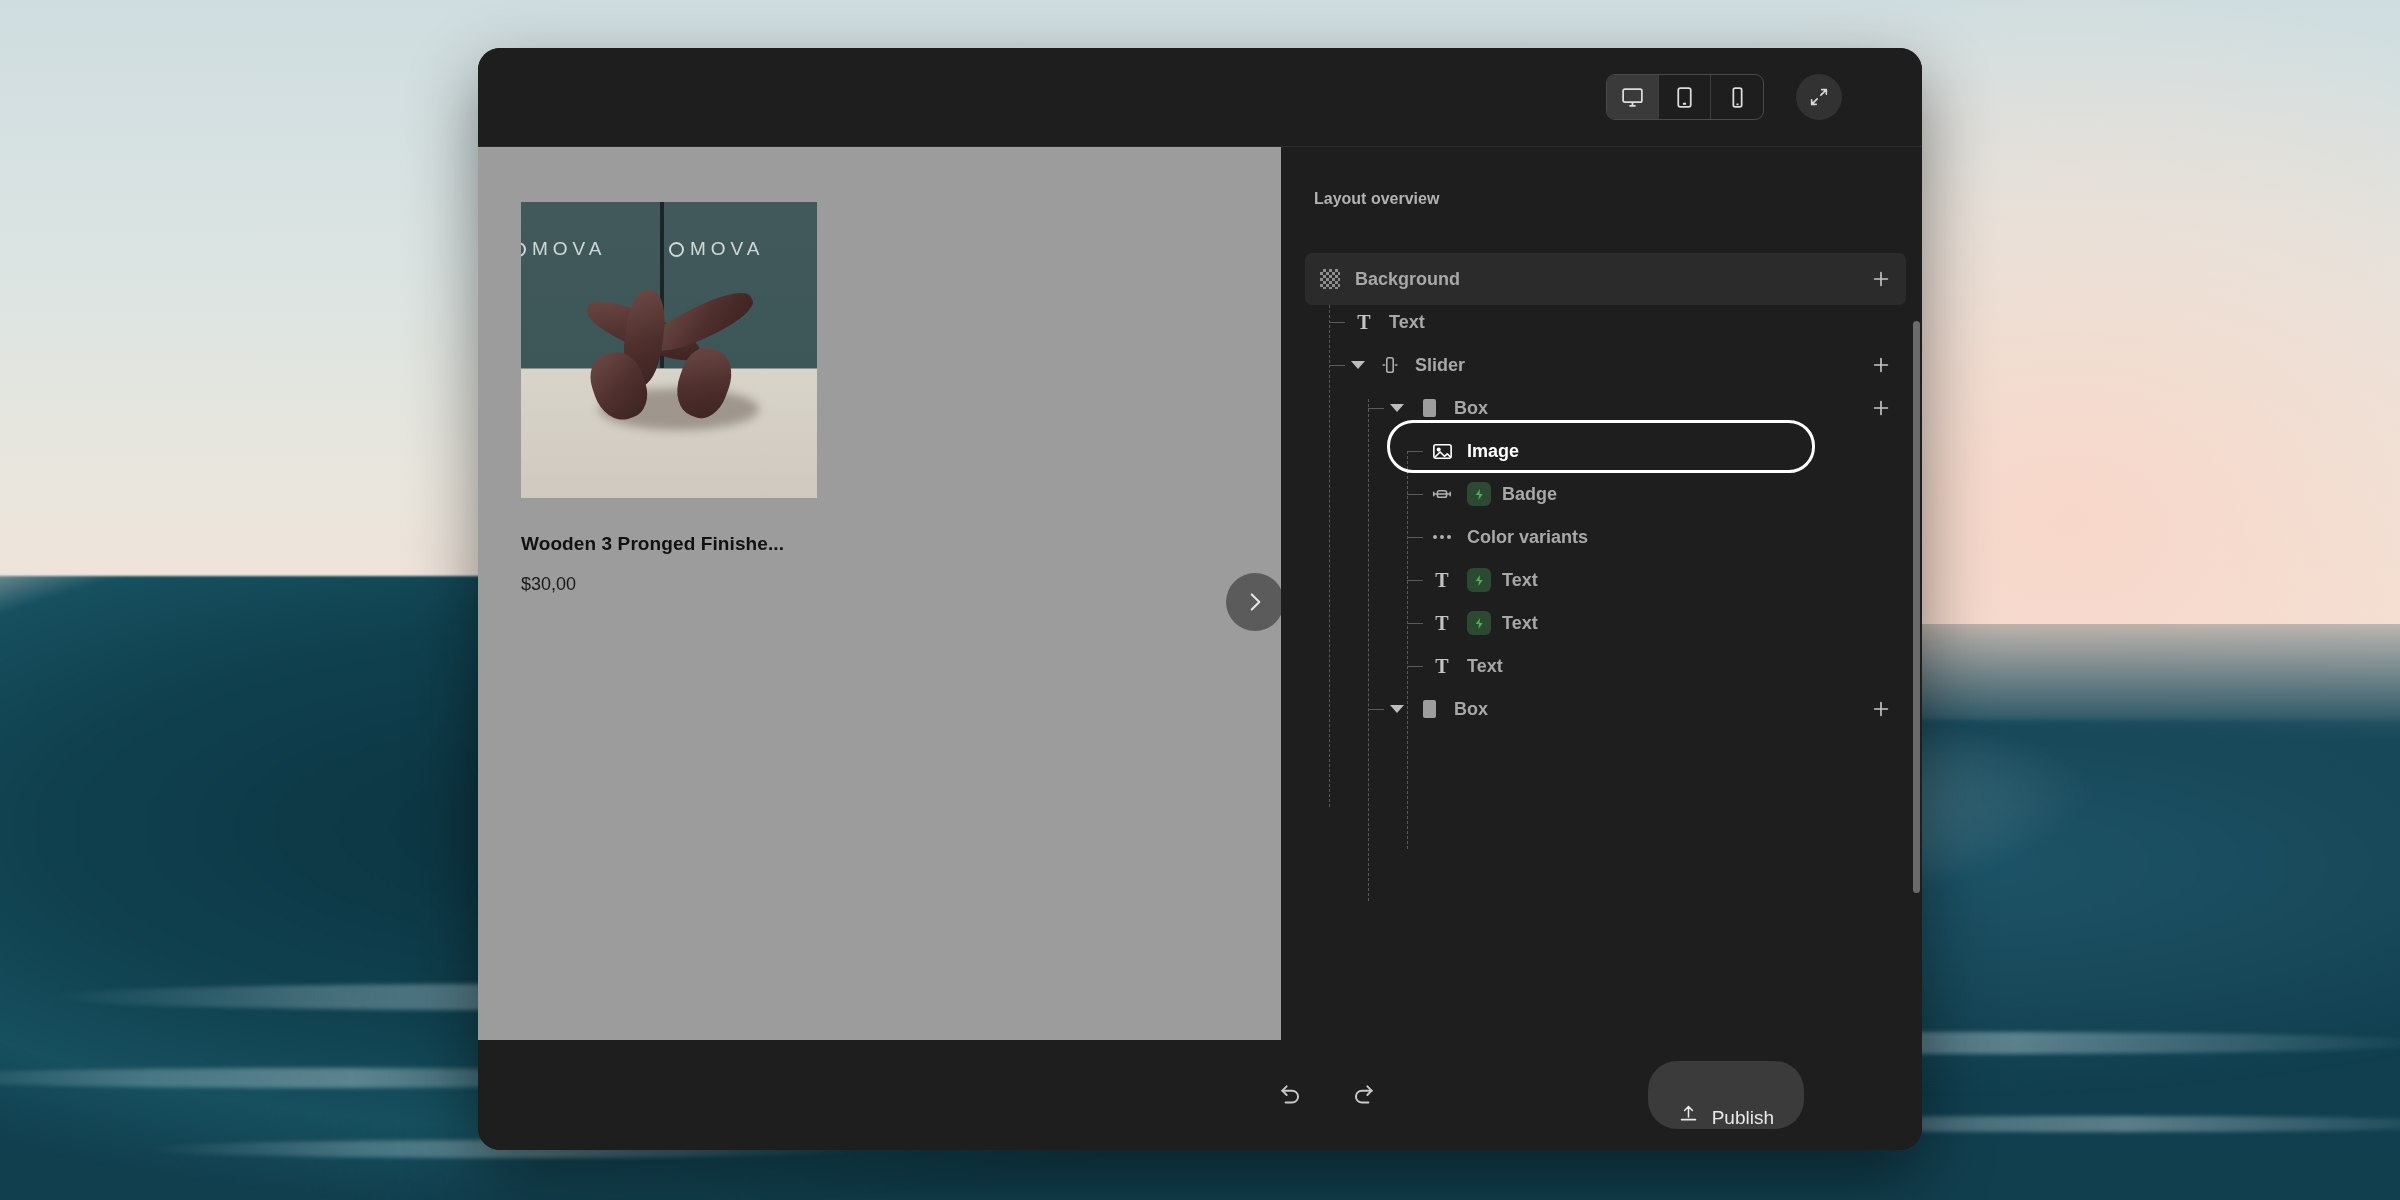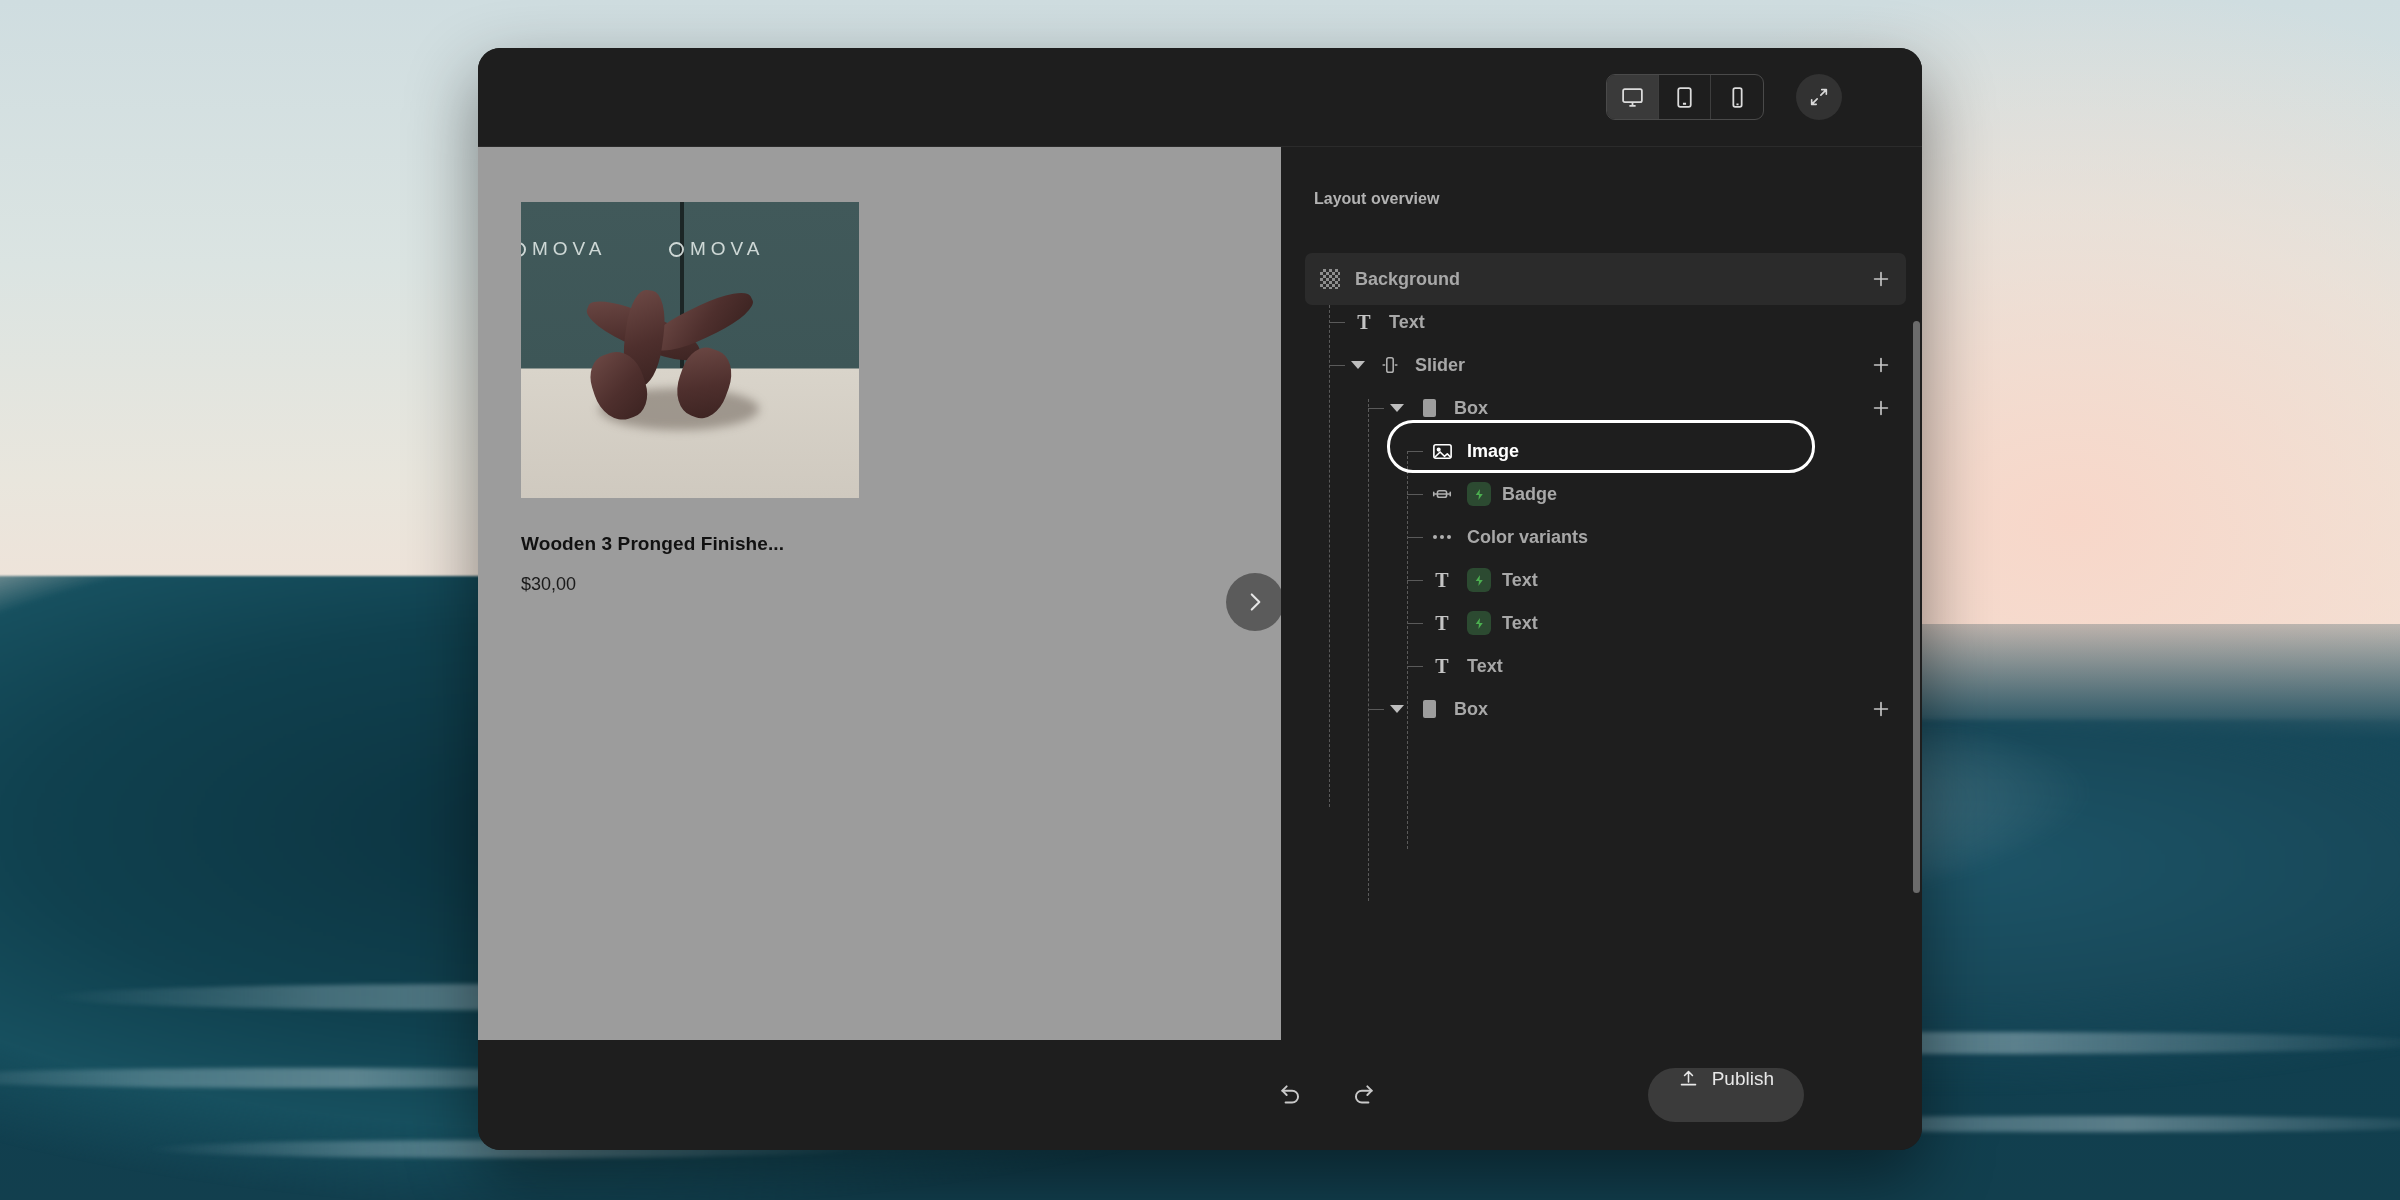--- a/index.html
+++ b/index.html
@@ -146,21 +146,21 @@
     overflow: hidden;
   }
   #product-grid {
     position: absolute;
     left: 43px; top: 55px; right: 0;
     display: flex;
     gap: 52px;
   }
   .product-card { width: 296px; }
   .thumb {
-    width: 338px; height: 296px;
+    width: 296px; height: 296px;
     position: relative;
     overflow: hidden;
     background: #0f172a;
   }
 
   
   .mova-bg {
     position: absolute; inset: 0;
     background: linear-gradient(180deg,#41595a 0%,#3d5657 56%,#d9d4ca 56.5%,#cfc9bf 100%);
   }
@@ -340,27 +340,27 @@
     background: transparent;
     display: flex; align-items: center; justify-content: center;
     border: none; cursor: pointer;
   }
   #undo-btn { left: 790px; }
   #redo-btn { left: 862px; }
   #publish-btn {
     position: absolute;
     right: 118px; top: 50%;
     transform: translateY(-50%);
-    height: 54px;
+    height: 68px;
     padding: 0 30px;
     border-radius: 29px;
     background: #3b3b3b;
     color: #e8e8e8;
     font-size: 19px;
-    display: flex; align-items: flex-start; gap: 13px;
+    display: flex; align-items: flex-end; gap: 13px;
     border: none; cursor: pointer;
     font-family: "Liberation Sans", sans-serif;
   }
 </style>
 </head>
 <body>
 
 <div id="wallpaper">
   <div id="sky-warm"></div>
   <div id="ocean-floor"></div>

